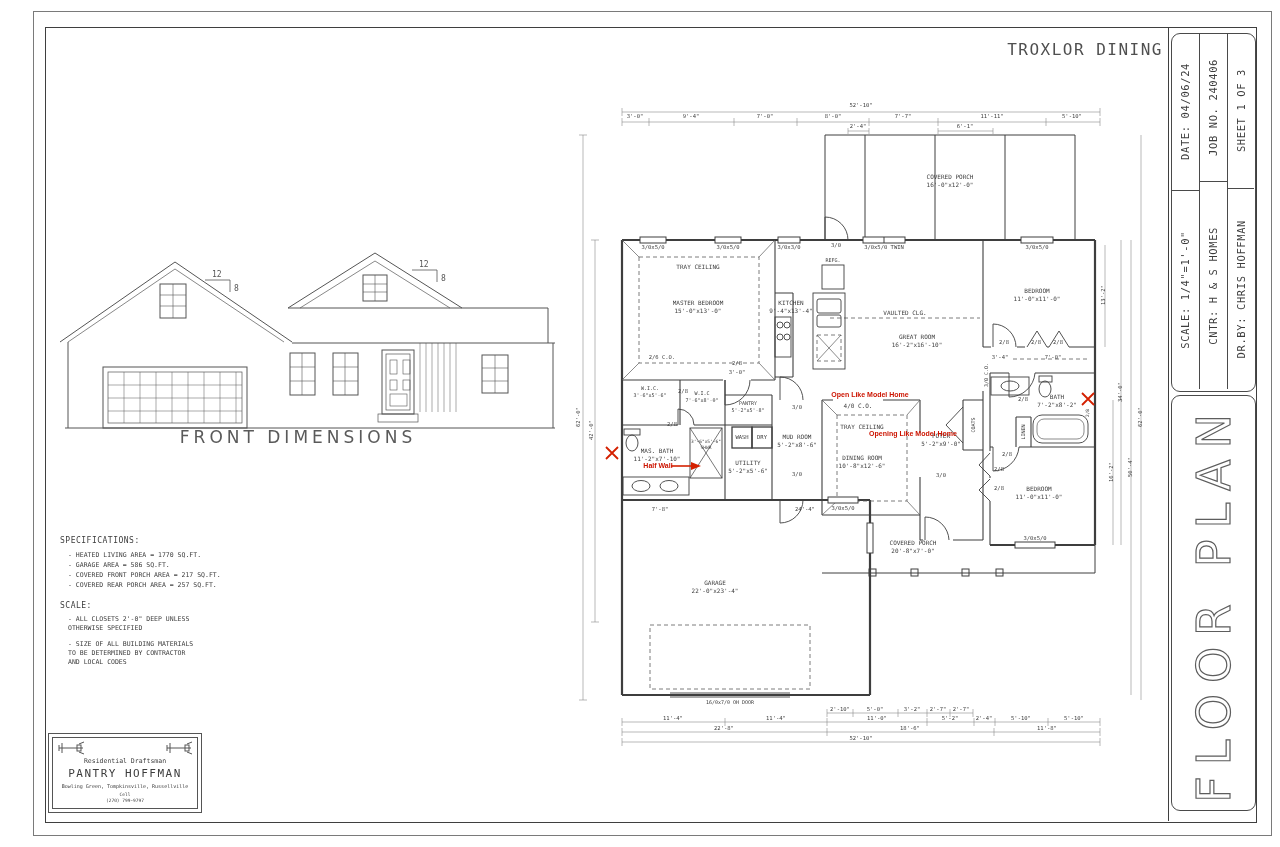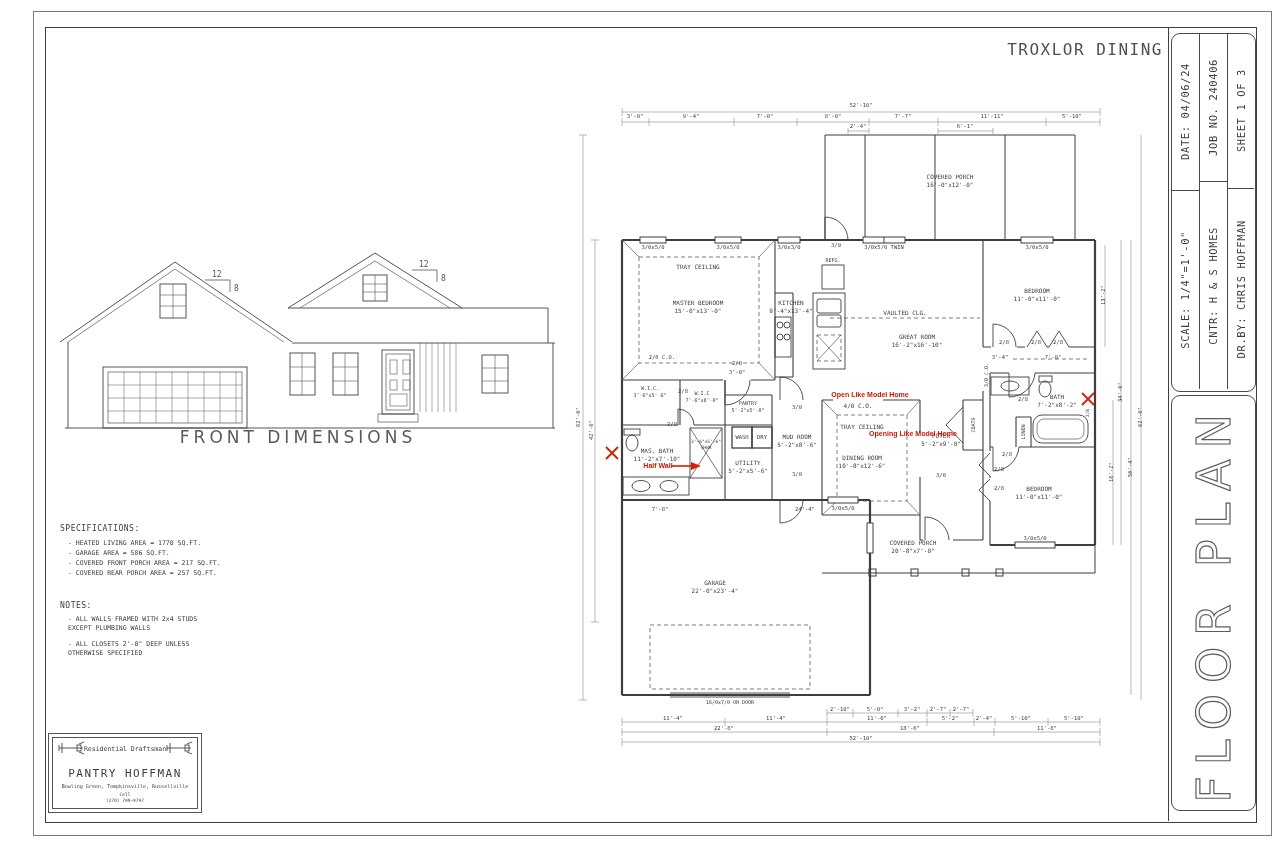--- a/index.html
+++ b/index.html
@@ -25,21 +25,21 @@
   
   .spec-head{font-size:8px;letter-spacing:.5px;margin-bottom:5px}
   .spec-item{font-size:6.5px;line-height:10px;white-space:pre-line}
   .note-item{font-size:6.5px;line-height:9px;white-space:pre-line;margin-bottom:7px}
   .elev-label{position:absolute;transform:translate(-50%,-50%);font-family:"DejaVu Sans",sans-serif;
               font-size:17px;letter-spacing:4px;color:#5a5a5a;white-space:nowrap}
   
   .stamp{position:absolute;left:48px;top:733px;width:152px;height:78px;border:1px solid #555}
   .stamp-inner{position:absolute;left:3px;top:3px;right:3px;bottom:3px;border:1px solid #555;
                display:flex;flex-direction:column;align-items:center;justify-content:flex-end;padding-bottom:4px}
-  .stamp-title{font-size:6.5px;margin-bottom:14px}
+  .stamp-title{font-size:6.5px;margin-bottom:2px}
   .stamp-name{font-size:11px;letter-spacing:1.5px;margin-bottom:3px}
   .stamp-cities{font-size:5px;margin-bottom:3px}
   .stamp-cell{font-size:4.5px;line-height:6px;text-align:center}
   
   .plan{position:absolute;left:575px;top:95px;width:600px;height:670px}
   .lbl{position:absolute;transform:translate(-50%,-50%);text-align:center;white-space:nowrap;
        font-size:6px;line-height:1.35;color:#3d3d3d}
   .lbl span{display:block}
   .vlabel{position:absolute;writing-mode:vertical-rl;transform:translate(-50%,-50%) rotate(180deg);
           white-space:nowrap;font-size:5.5px;color:#3d3d3d}
@@ -127,34 +127,35 @@
     </g>
     <g fill="#555" font-size="8" font-family="DejaVu Sans Mono, monospace">
       <text x="152" y="57">12</text>
       <text x="174" y="71">8</text>
       <text x="359" y="47">12</text>
       <text x="381" y="61">8</text>
     </g>
   </svg>
   <div class="elev-label" style="left:298px;top:437px">FRONT DIMENSIONS</div>
 
-  <div class="abs" style="left:60px;top:524px;width:280px">
+  <div class="abs" style="left:60px;top:536px;width:280px">
     <div class="spec-head">SPECIFICATIONS:</div>
     <div class="spec-item" style="padding-left:8px">- HEATED LIVING AREA = 1770 SQ.FT.</div>
     <div class="spec-item" style="padding-left:8px">- GARAGE AREA = 586 SQ.FT.</div>
     <div class="spec-item" style="padding-left:8px">- COVERED FRONT PORCH AREA = 217 SQ.FT.</div>
     <div class="spec-item" style="padding-left:8px">- COVERED REAR PORCH AREA = 257 SQ.FT.</div>
   </div>
 
   <div class="abs" style="left:60px;top:601px;width:280px">
-    <div class="spec-head">NOTES:</div>
-    <div class="note-item" style="padding-left:8px">- ALL WALLS FRAMED WITH 2x4 STUDS
-  EXCEPT PLUMBING WALLS</div>
+    <div class="spec-head">SCALE:</div>
     <div class="note-item" style="padding-left:8px">- ALL CLOSETS 2'-0" DEEP UNLESS
   OTHERWISE SPECIFIED</div>
+    <div class="note-item" style="padding-left:8px">- SIZE OF ALL BUILDING MATERIALS
+  TO BE DETERMINED BY CONTRACTOR
+  AND LOCAL CODES</div>
   </div>
 
   <div class="stamp">
     <div class="stamp-inner">
       <div class="stamp-title">Residential Draftsman</div>
       <div class="stamp-name">PANTRY HOFFMAN</div>
       <div class="stamp-cities">Bowling Green, Tompkinsville, Russellville</div>
       <div class="stamp-cell">
         <div>Cell</div>
         <div>(270) 799-9797</div>

